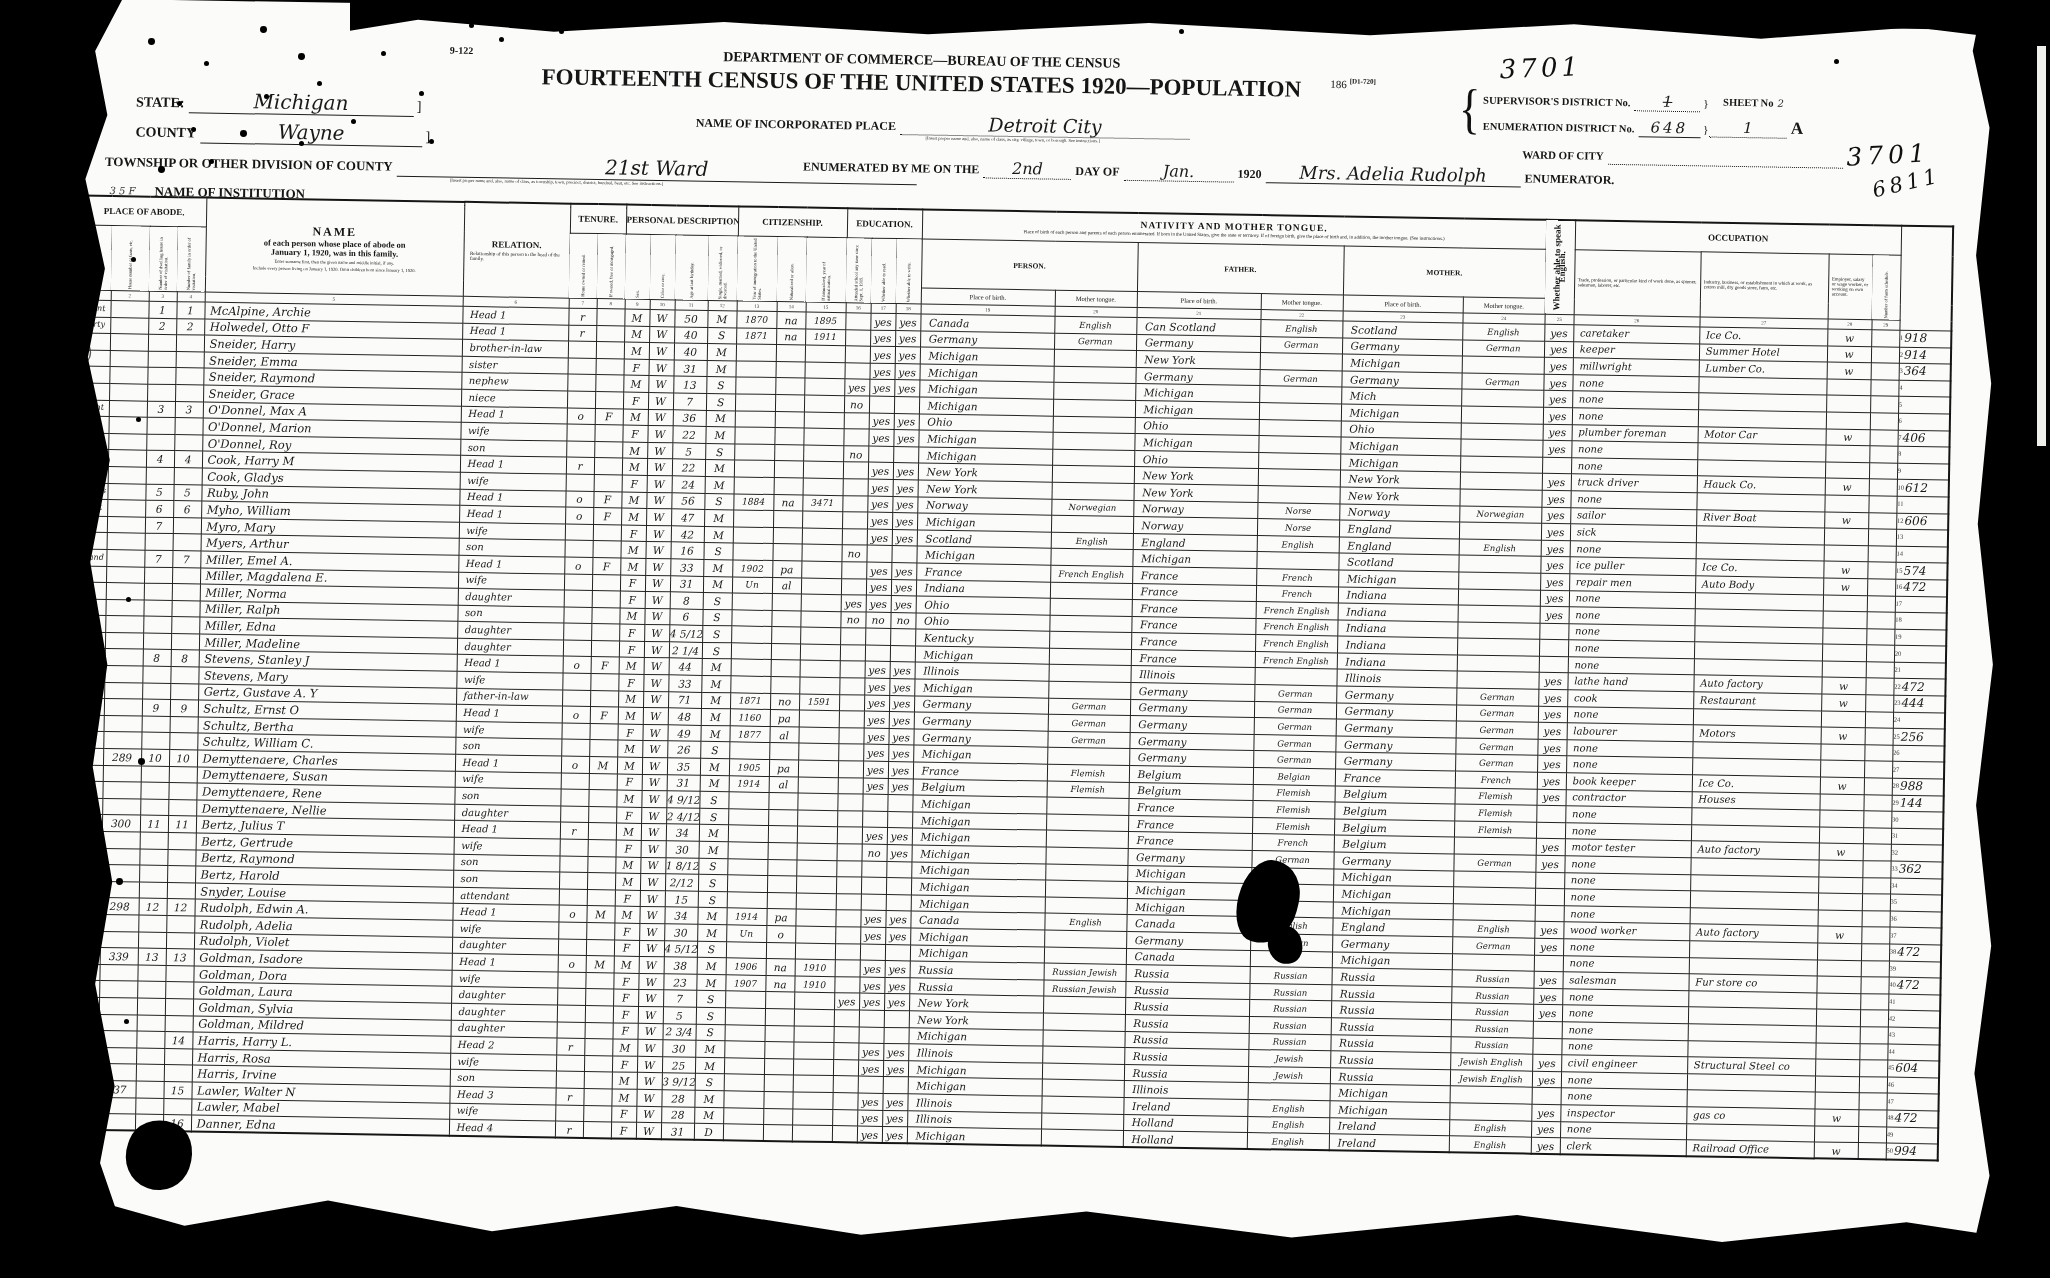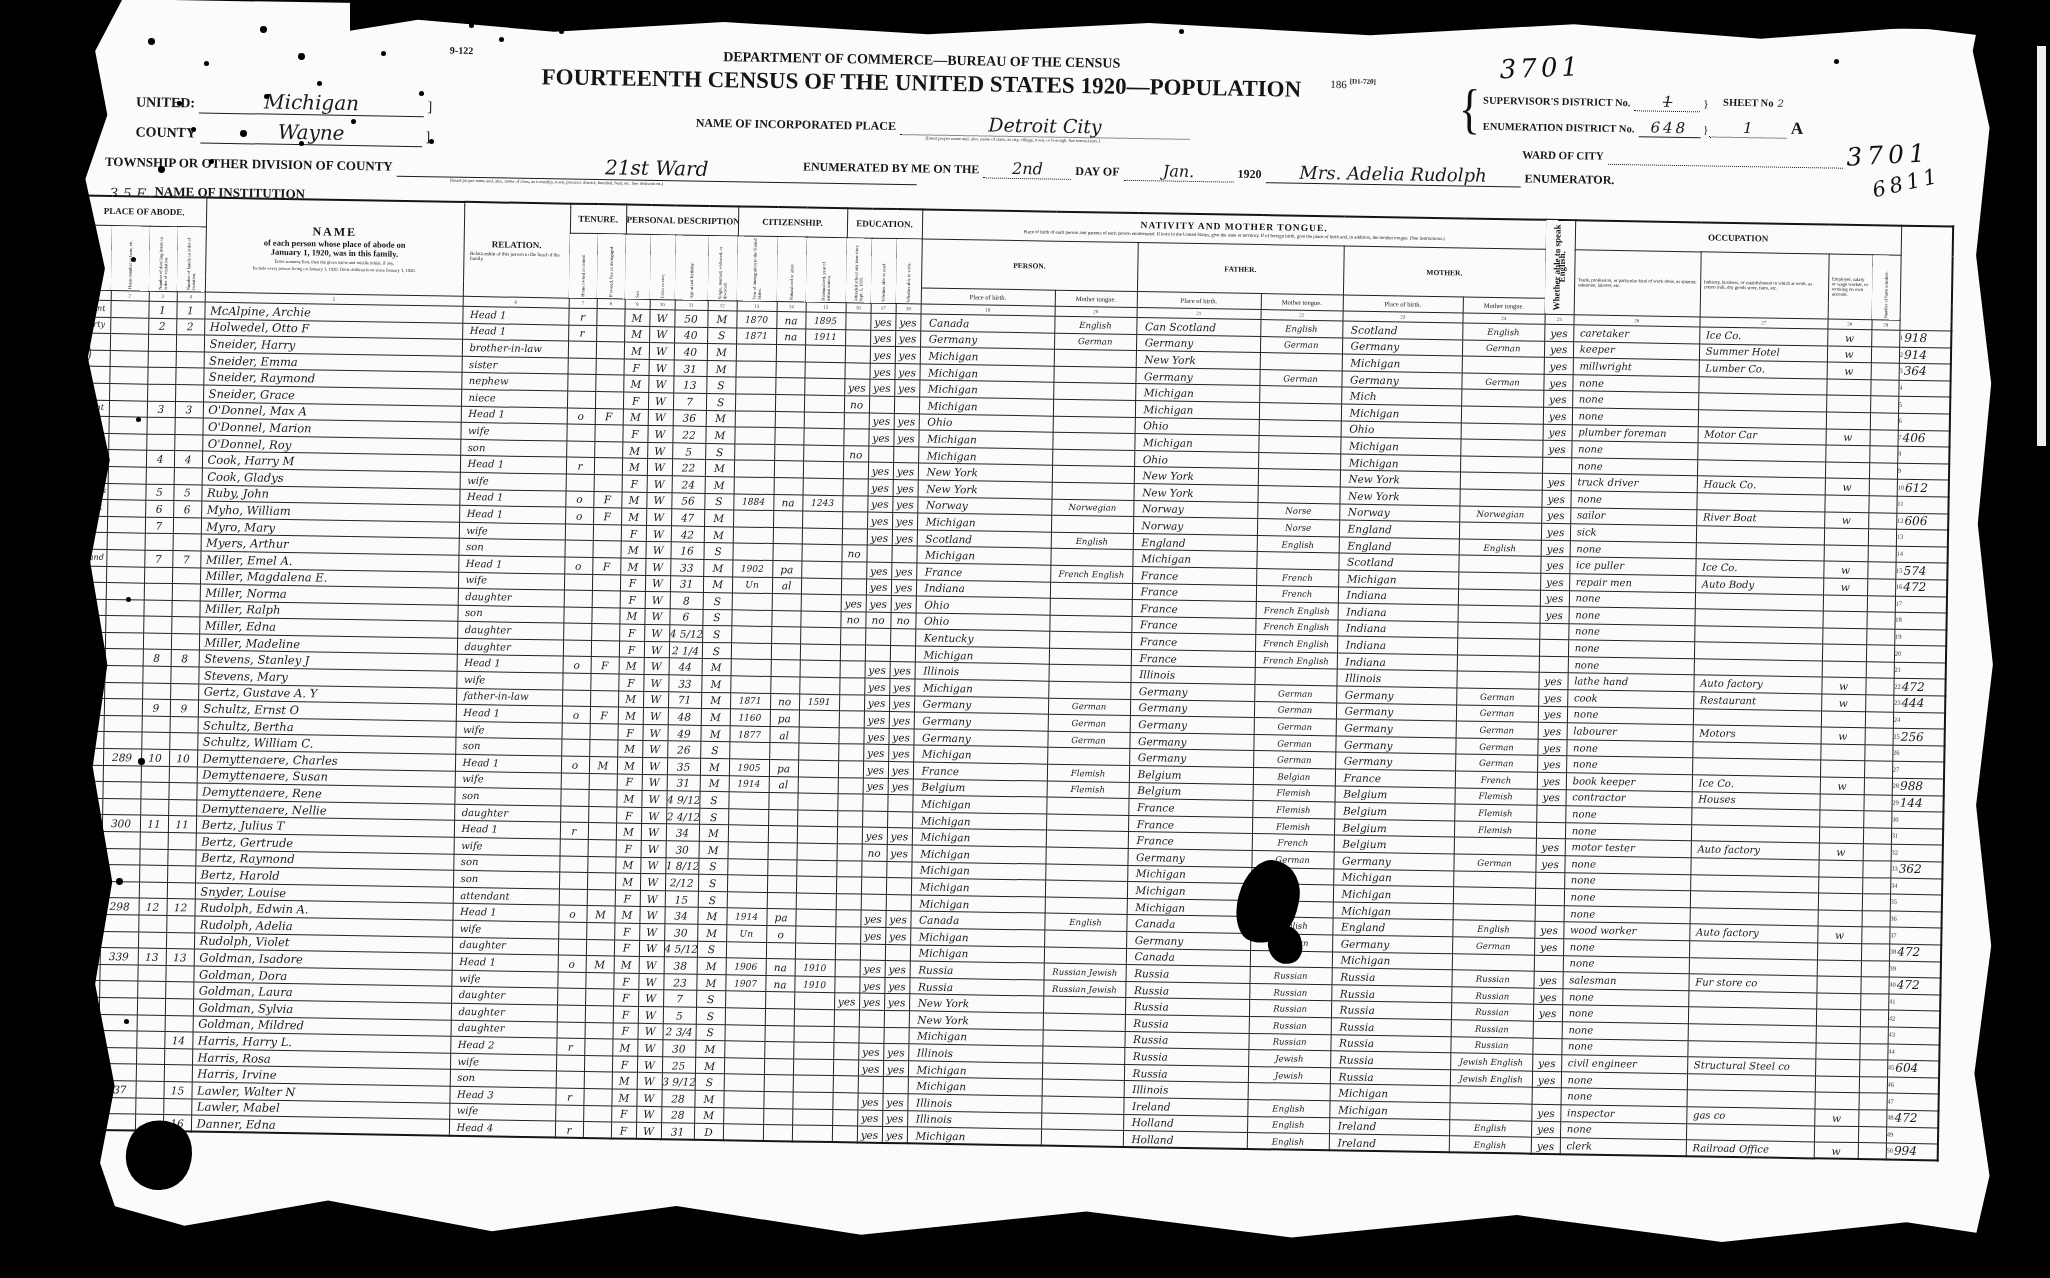--- a/index.html
+++ b/index.html
@@ -78,33 +78,33 @@
     1835px 60px 0 1px #000,1990px 520px 0 2px #000,300px 55px 0 2px #000,265px 95px 0 1px #000,
     192px 128px 0 1px #000,430px 140px 0 1px #000,118px 880px 0 2px #000,125px 1020px 0 1px #000;}
   .squig{position:absolute;opacity:.8;}
 </style>
 </head>
 <body>
 
 <div class="page">
 
   <div class="abs" style="left:85px;top:88px;">
-    <span class="lbl" style="font-size:14px;">UNITED:</span>
+    <span class="lbl" style="font-size:14px;">STATE:</span>
     <span class="fill" style="width:225px;"><span class="hw" style="font-size:20px;">Michigan</span></span><span style="font-size:14px;">&nbsp;]</span>
   </div>
   <div class="abs" style="left:85px;top:118px;">
     <span class="lbl" style="font-size:14px;">COUNTY</span>
     <span class="fill" style="width:222px;"><span class="hw" style="font-size:20px;">Wayne</span></span><span style="font-size:14px;">&nbsp;]</span>
   </div>
   <div class="abs" style="left:55px;top:148px;">
     <span class="lbl" style="font-size:13px;">TOWNSHIP OR OTHER DIVISION OF COUNTY</span>
     <span class="fill" style="width:520px;"><span class="hw" style="font-size:20px;">21st Ward</span></span>
     <div class="cap" style="margin-left:345px;">[Insert proper name and, also, name of class, as township, town, precinct, district, hundred, beat, etc.   See instructions.]</div>
   </div>
-  <div class="abs hw" style="left:60px;top:186px;font-size:14px;color:#333;">3 5 F</div>
+  <div class="abs hw" style="left:60px;top:186px;font-size:10px;color:#333;">3 5 F</div>
   <div class="abs" style="left:105px;top:182px;">
     <span class="lbl" style="font-size:13px;">NAME OF INSTITUTION</span>
     <span class="fill" style="width:430px;">&nbsp;</span>
     <div class="cap" style="margin-left:215px;">[Insert name of institution, if any, and indicate the lines on which the entries are made.   See instructions.]</div>
   </div>
 
   <div class="abs" style="left:398px;top:40px;font-size:10px;font-weight:bold;">9-122</div>
   <div class="abs lbl" style="left:520px;top:40px;width:700px;text-align:center;font-size:14px;">DEPARTMENT OF COMMERCE—BUREAU OF THE CENSUS</div>
   <div class="abs lbl" style="left:400px;top:58px;width:940px;text-align:center;font-size:23px;">FOURTEENTH CENSUS OF THE UNITED STATES 1920—POPULATION</div>
   <div class="abs" style="left:645px;top:100px;">
@@ -659,21 +659,21 @@
           <td class="hw nm">Ruby, John</td>
           <td class="hw rl">Head 1</td>
           <td class="hw ct">o</td>
           <td class="hw ct">F</td>
           <td class="hw ct">M</td>
           <td class="hw ct">W</td>
           <td class="hw ct">56</td>
           <td class="hw ct">S</td>
           <td class="hw yr">1884</td>
           <td class="hw ct">na</td>
-          <td class="hw yr">1243</td>
+          <td class="hw yr">3471</td>
           <td class="hw ct"></td>
           <td class="hw ct">yes</td>
           <td class="hw ct">yes</td>
           <td class="hw pb">Norway</td>
           <td class="hw tt">Norwegian</td>
           <td class="hw pb">Norway</td>
           <td class="hw tt">Norse</td>
           <td class="hw pb">Norway</td>
           <td class="hw tt">Norwegian</td>
           <td class="hw ct">yes</td>

